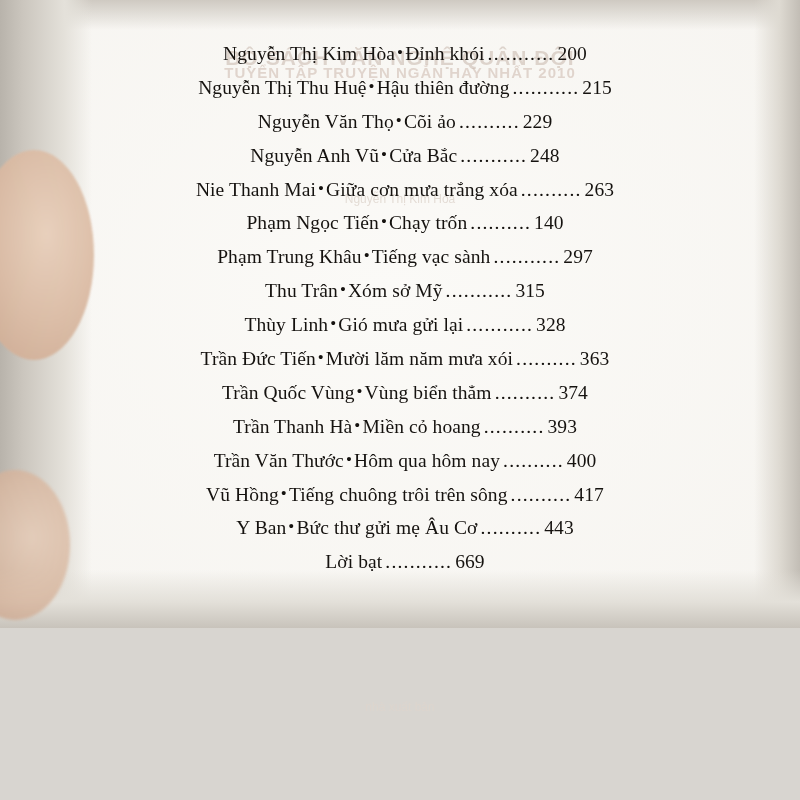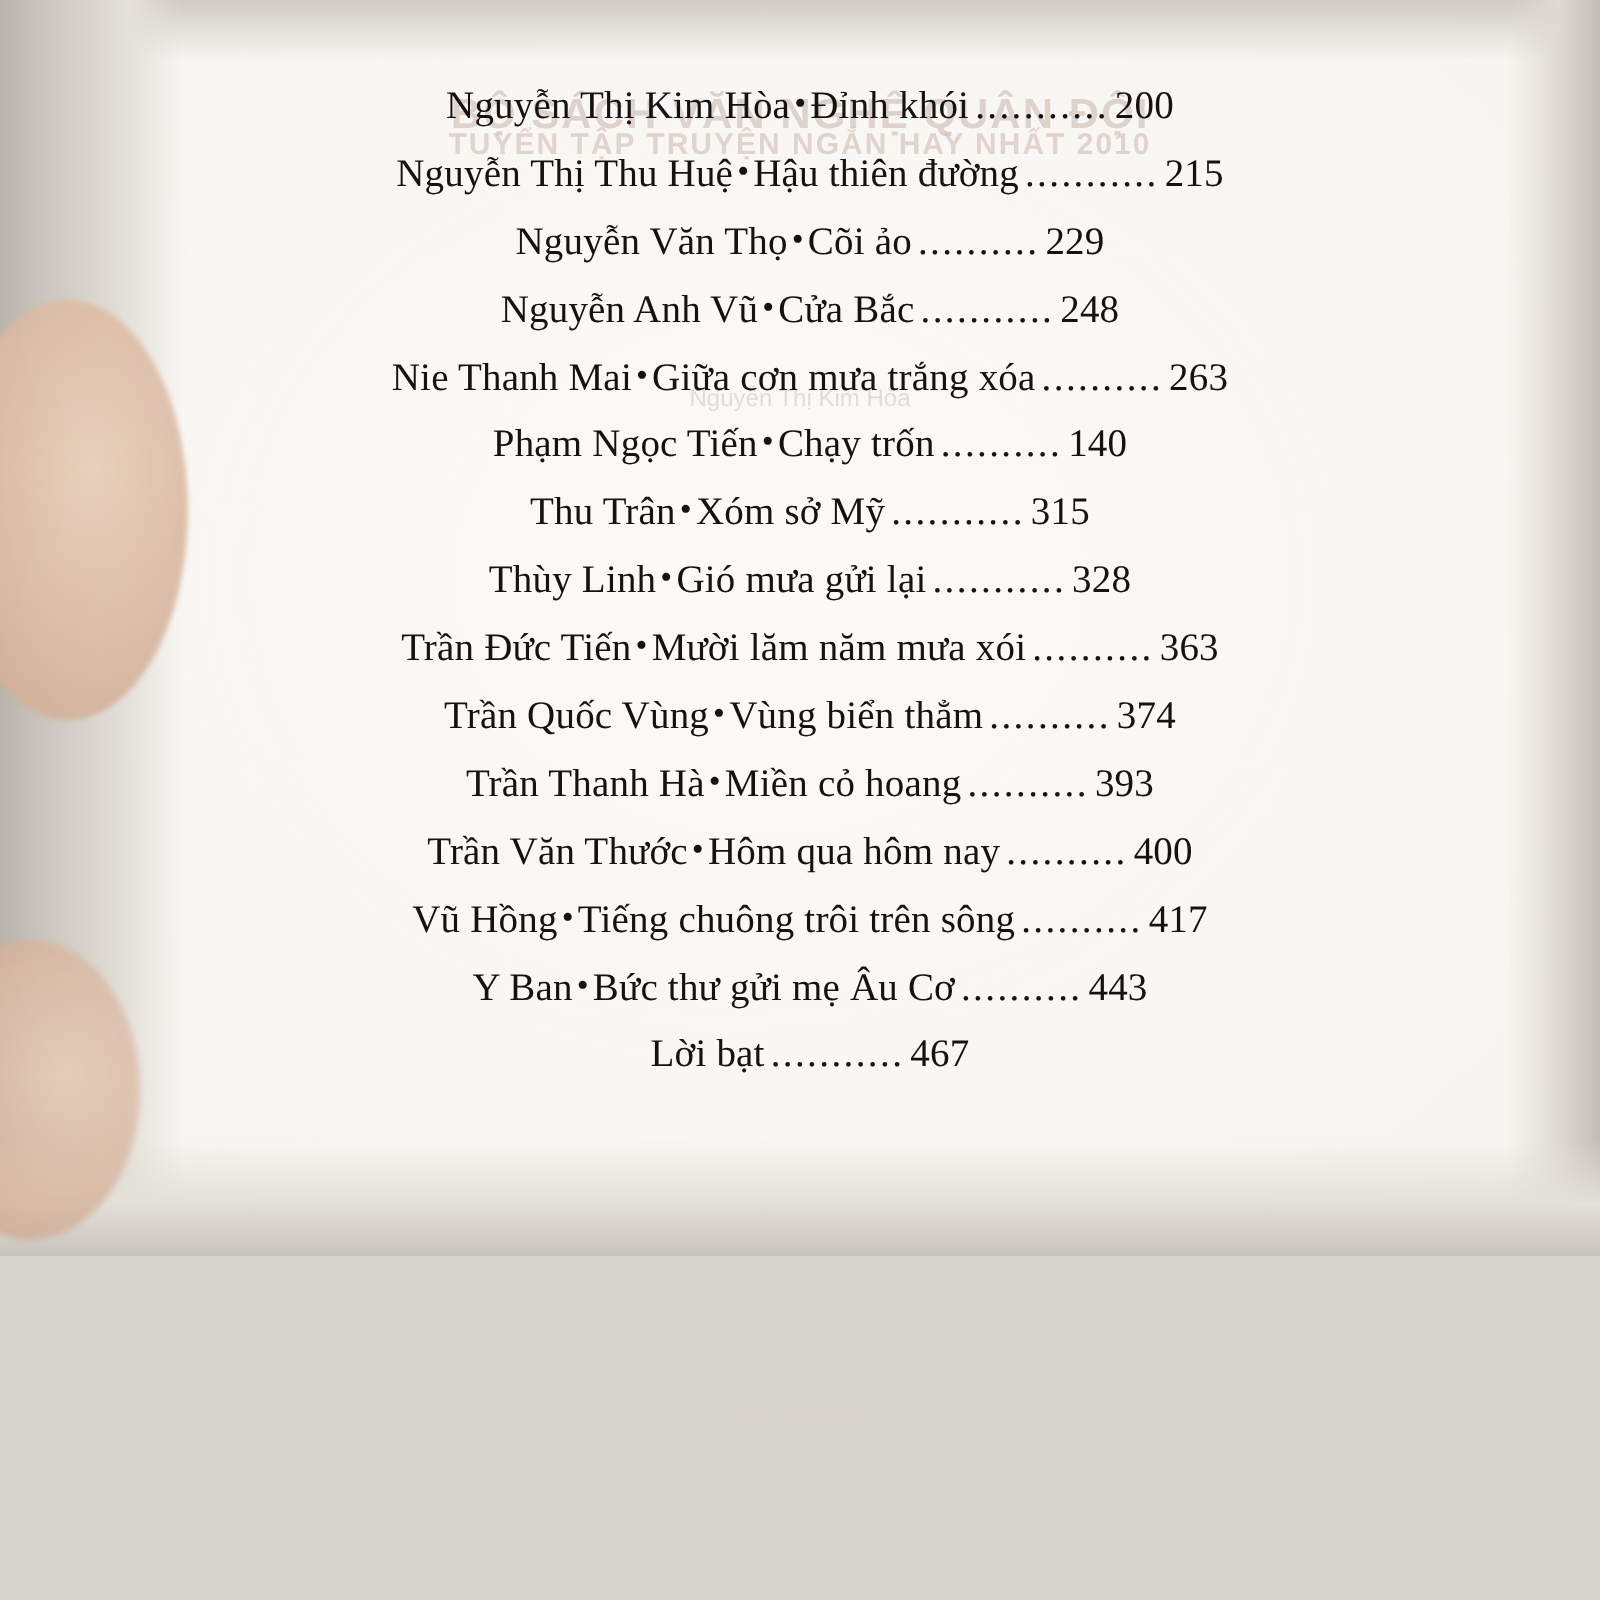--- a/index.html
+++ b/index.html
@@ -177,20 +177,23 @@
     </div>
 
     <div class="toc-entry">
       <span class="author">Nie Thanh Mai</span><span class="sep">•</span><span class="title">Giữa cơn mưa trắng xóa</span><span class="dots">..........</span><span class="page-num">263</span>
     </div>
 
     <div class="toc-entry">
       <span class="author">Phạm Ngọc Tiến</span><span class="sep">•</span><span class="title">Chạy trốn</span><span class="dots">..........</span><span class="page-num">140</span>
     </div>
 
+    <div class="toc-entry">
+      <span class="author">Phạm Trung Khâu</span><span class="sep">•</span><span class="title">Tiếng vạc sành</span><span class="dots">...........</span><span class="page-num">297</span>
+    </div>
 
     <div class="toc-entry">
       <span class="author">Thu Trân</span><span class="sep">•</span><span class="title">Xóm sở Mỹ</span><span class="dots">...........</span><span class="page-num">315</span>
     </div>
 
     <div class="toc-entry">
       <span class="author">Thùy Linh</span><span class="sep">•</span><span class="title">Gió mưa gửi lại</span><span class="dots">...........</span><span class="page-num">328</span>
     </div>
 
     <div class="toc-entry">
@@ -212,17 +215,17 @@
     <div class="toc-entry">
       <span class="author">Vũ Hồng</span><span class="sep">•</span><span class="title">Tiếng chuông trôi trên sông</span><span class="dots">..........</span><span class="page-num">417</span>
     </div>
 
 
     <div class="toc-entry">
       <span class="author">Y Ban</span><span class="sep">•</span><span class="title">Bức thư gửi mẹ Âu Cơ</span><span class="dots">..........</span><span class="page-num">443</span>
     </div>
 
     <div class="toc-entry last">
-      <span class="title">Lời bạt</span><span class="dots">...........</span><span class="page-num">467</span>
+      <span class="title">Lời bạt</span><span class="dots">...........</span><span class="page-num">669</span>
     </div>
 
   </div>
 </div>
 
 </body></html>

